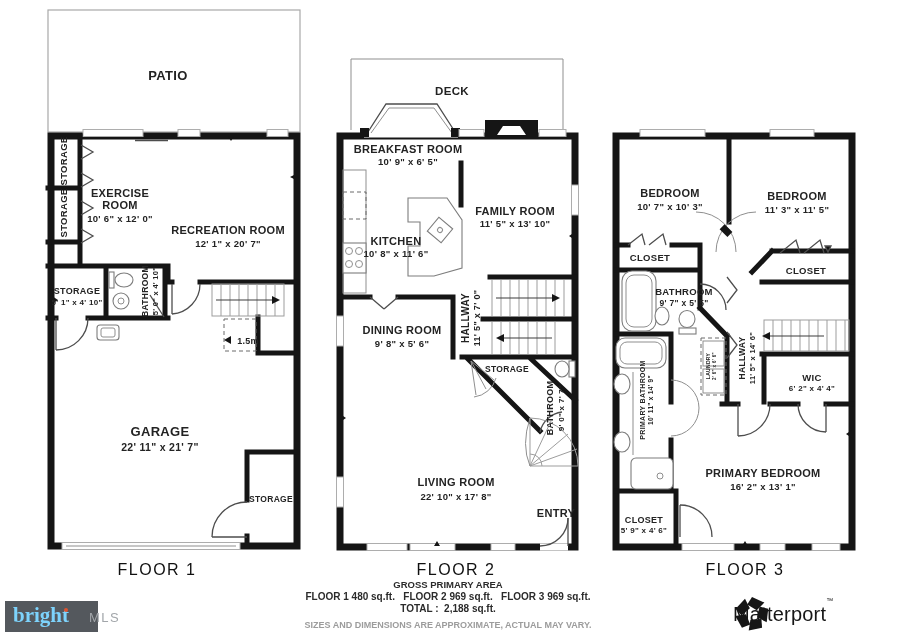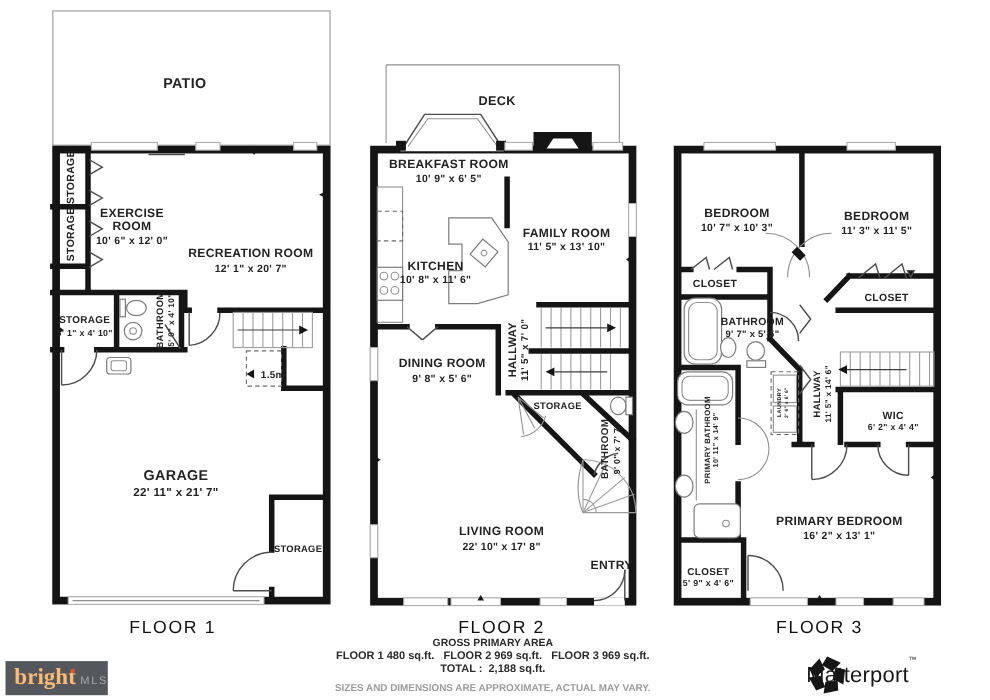--- a/index.html
+++ b/index.html
@@ -24,24 +24,24 @@
   .t-title{font-weight:400;font-size:16px;fill:#101010;letter-spacing:1.5px}
   
   .footer{position:absolute;left:148px;top:579px;width:600px;text-align:center;color:#2b2b2b}
   .f-head{font-size:9.5px;font-weight:700;white-space:pre}
   .f-line{font-size:10px;font-weight:700;white-space:pre;margin-top:1px}
   .f-disclaimer{font-size:9px;font-weight:700;color:#9c9c9c;margin-top:6px;white-space:pre}
   
   .bright{position:absolute;left:5px;top:601px;width:93px;height:31px;background:#54585d;
           display:flex;align-items:baseline;padding-left:8px;box-sizing:border-box}
   .bright-name{font-family:"Liberation Serif",serif;font-weight:600;font-size:21px;
-               color:#fdba74;line-height:29px;position:relative}
+               color:#7dd3fc;line-height:29px;position:relative}
   .bright-dot{position:absolute;left:59px;top:7px;width:4px;height:4px;border-radius:50%;
               background:#e0532f}
-  .bright-mls{font-size:10px;color:#a2a6aa;letter-spacing:1.5px;margin-left:4px;font-weight:400}
+  .bright-mls{font-size:13px;color:#a2a6aa;letter-spacing:1.5px;margin-left:20px;font-weight:400}
   
   .matterport{position:absolute;left:733px;top:595px;height:38px;display:flex;
               align-items:center;gap:8px}
   .mp-text{font-size:20px;font-weight:500;color:#161616;letter-spacing:.2px}
   .mp-mark{font-size:7px;vertical-align:top;color:#161616;position:relative;top:-6px}
 </style>
 </head>
 <body>
 
 <div id="stage">

